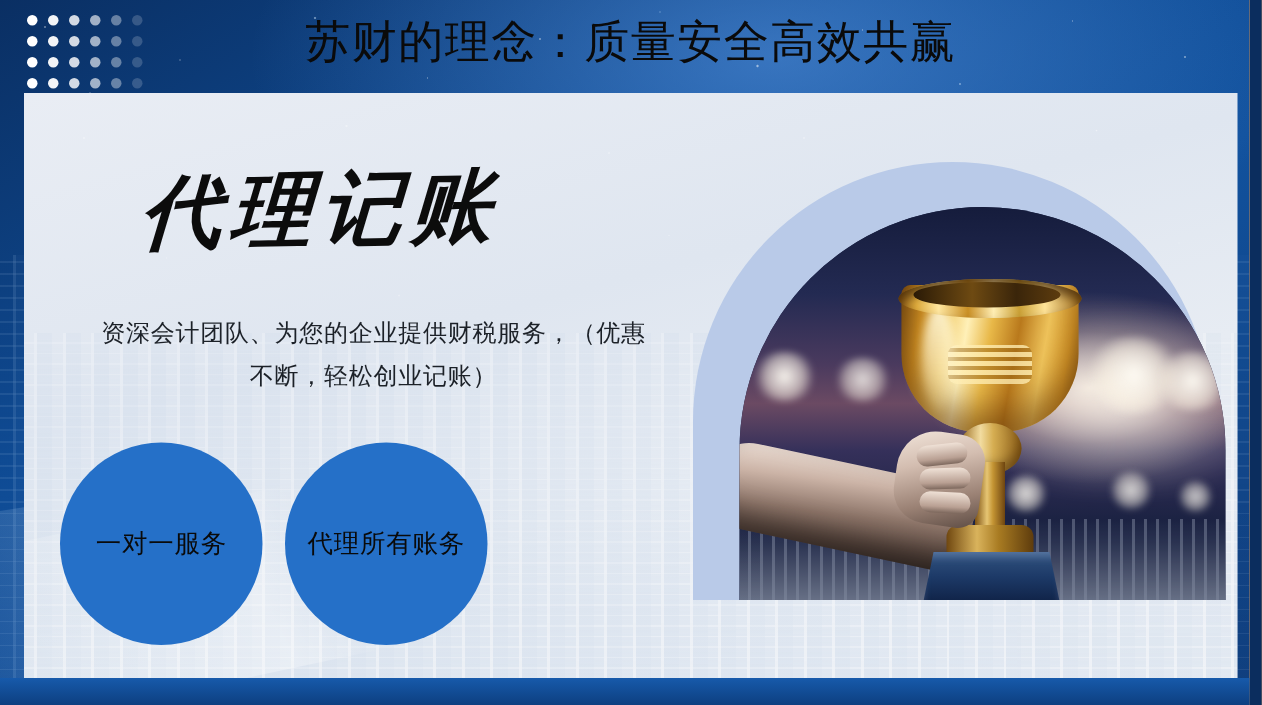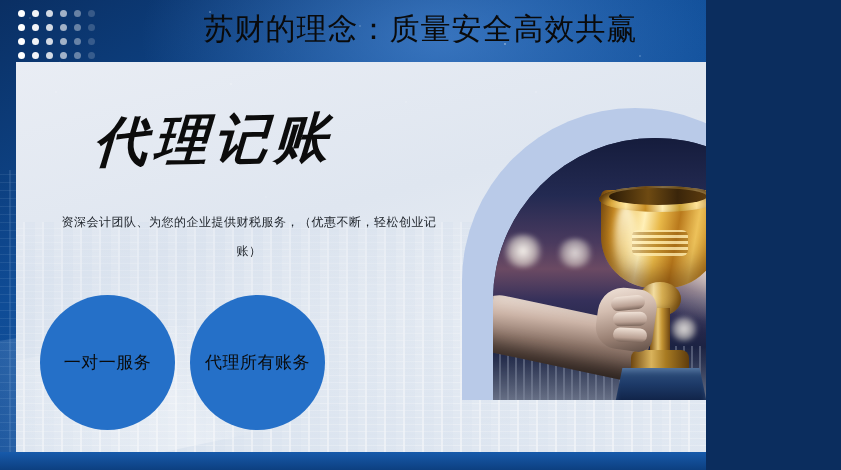--- a/index.html
+++ b/index.html
@@ -5,21 +5,21 @@
   html, body {
     margin: 0;
     padding: 0;
     background: #0b2d5e;
   }
   body {
     font-family: "Liberation Sans", "DejaVu Sans", sans-serif;
   }
   #slide {
     position: relative;
-    width: 706px;
+    width: 833px;
     height: 470px;
     overflow: hidden;
     background: #fdba74;
   }
 
   
   .bg-base {
     position: absolute;
     inset: 0;
     background:
@@ -169,21 +169,21 @@
     font-weight: bold;
     font-style: italic;
     transform: skewX(-4deg) rotate(-1.2deg);
     white-space: nowrap;
   }
   .body-copy {
     position: absolute;
     left: 60px; top: 208px;
     width: 378px;
     text-align: center;
-    font-size: 12px;
+    font-size: 16px;
     line-height: 29px;
     letter-spacing: .5px;
     color: #1c2128;
   }
 
   
   .circle {
     position: absolute;
     width: 135px; height: 135px;
     border-radius: 50%;

